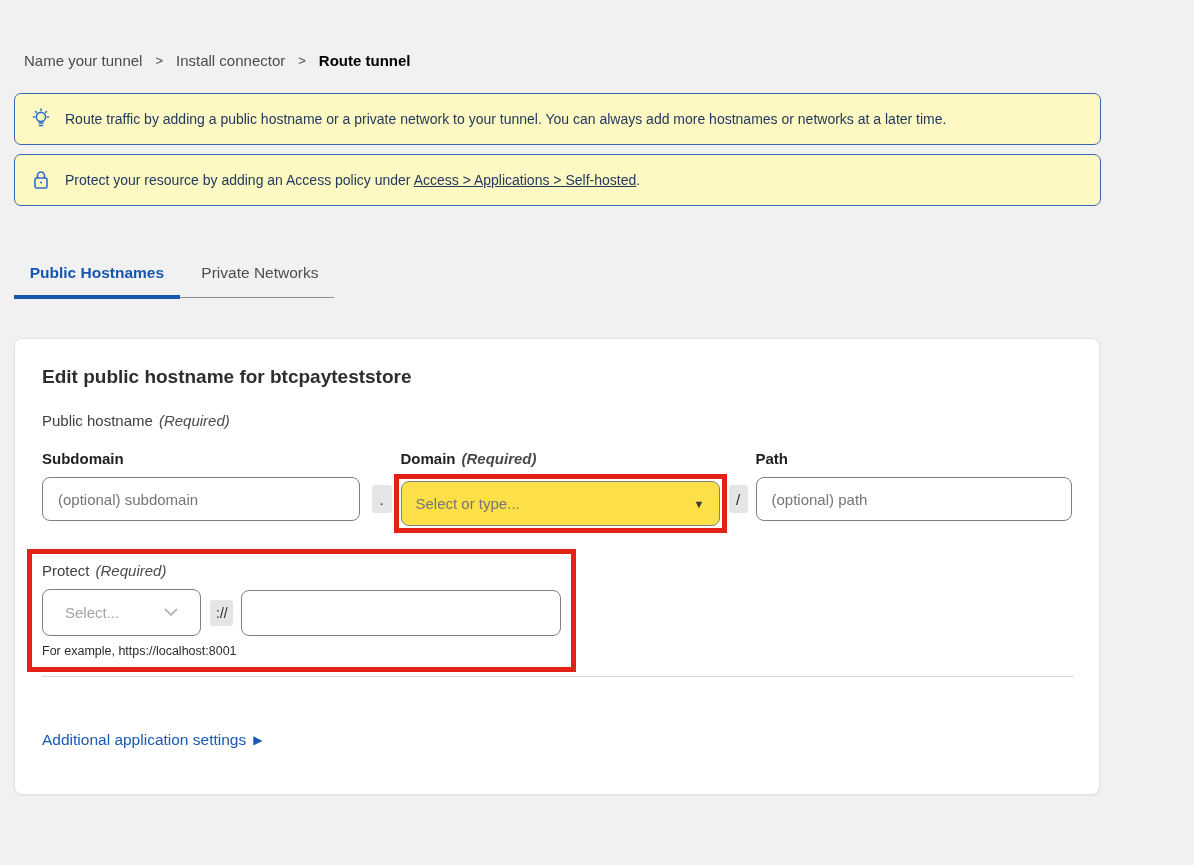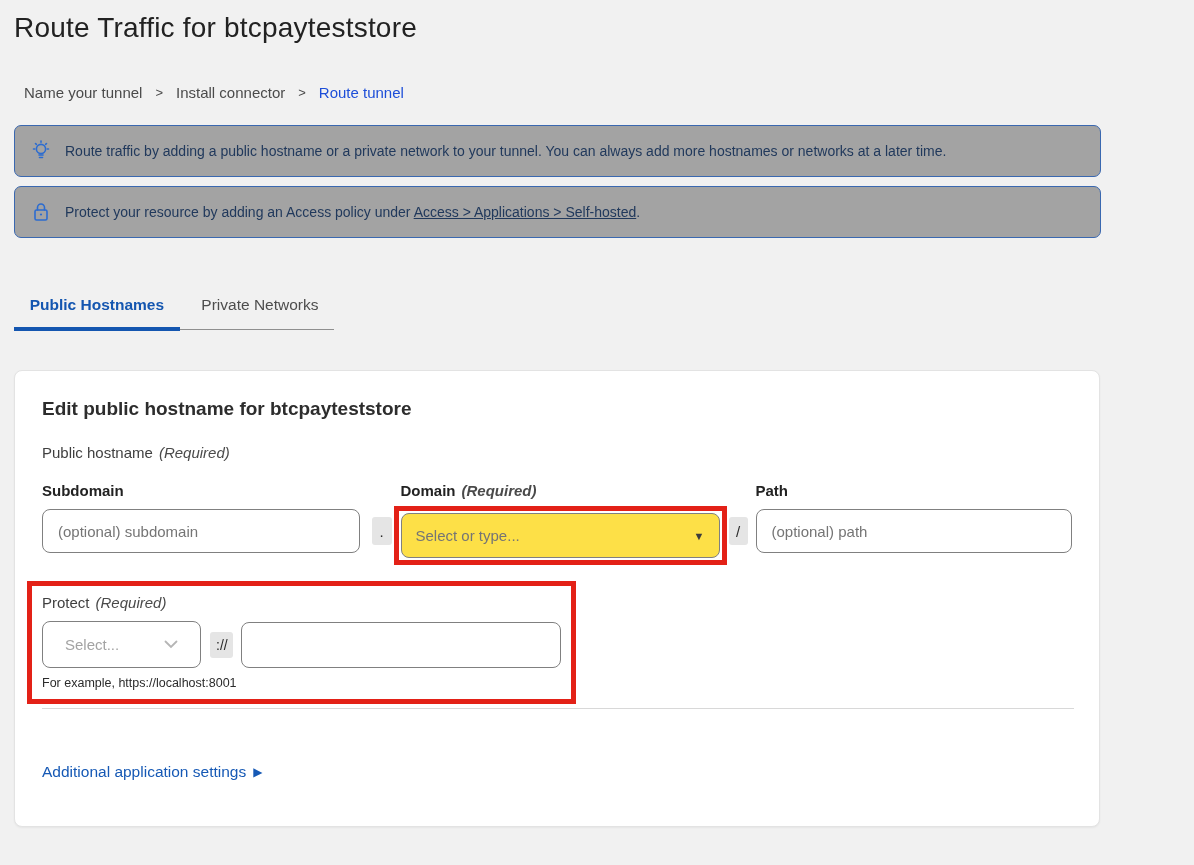--- a/index.html
+++ b/index.html
@@ -9,24 +9,24 @@
     font-family:"Liberation Sans", sans-serif;
     color:#2b2b2b;
   }
   .page { position:relative; width:1194px; height:865px; padding:12px 0 0 14px; overflow:hidden; }
 
   .page-title { font-size:28px; font-weight:400; color:#222; letter-spacing:.2px; }
 
   .breadcrumb { margin:40px 0 0 10px; font-size:15px; color:#4b4b4b; display:flex; align-items:center; }
   .breadcrumb .sep { margin:0 13px; color:#4b4b4b; font-size:13px; }
   .breadcrumb .crumb { cursor:pointer; }
-  .breadcrumb .crumb.current { font-weight:400; color:#1d4ed8; cursor:default; }
+  .breadcrumb .crumb.current { font-weight:700; color:#000000; cursor:default; }
 
   .banner {
-    width:1087px; margin-top:24px; background:#a3a3a3;
+    width:1087px; margin-top:24px; background:#fef9c3;
     border:1px solid #3a68b0; border-radius:7px;
     display:flex; align-items:center; padding:13px 16px 13px 15px;
     color:#21395c; font-size:14px;
   }
   .banner + .banner { margin-top:9px; }
   .banner .icon { width:22px; height:24px; margin-right:13px; flex:0 0 auto; display:flex; align-items:center; justify-content:center; }
   .banner a { color:#21395c; text-decoration:underline; cursor:pointer; }
 
   .tabs { display:flex; width:320px; margin-top:53px; border-bottom:1px solid #8f8f8f;gap:6px; }
   .tab { font-size:15.5px; padding:5px 0 15px; text-align:center; color:#4d4d4d; cursor:pointer; position:relative; }
@@ -90,21 +90,20 @@
 
   .settings-link { margin-top:54px; display:flex; align-items:center; cursor:pointer; width:fit-content; }
   .settings-link .txt { color:#1659b5; font-size:15.5px; }
   .settings-link .arrow { color:#1659b5; font-size:12px; margin-left:7px; }
 </style>
 </head>
 <body>
 
 <div class="page">
 
-  <h1 class="page-title">Route Traffic for btcpayteststore</h1>
 
   <nav class="breadcrumb">
     <span class="crumb">Name your tunnel</span>
     <span class="sep">&gt;</span>
     <span class="crumb">Install connector</span>
     <span class="sep">&gt;</span>
     <span class="crumb current">Route tunnel</span>
   </nav>
 
   <div class="banner">

